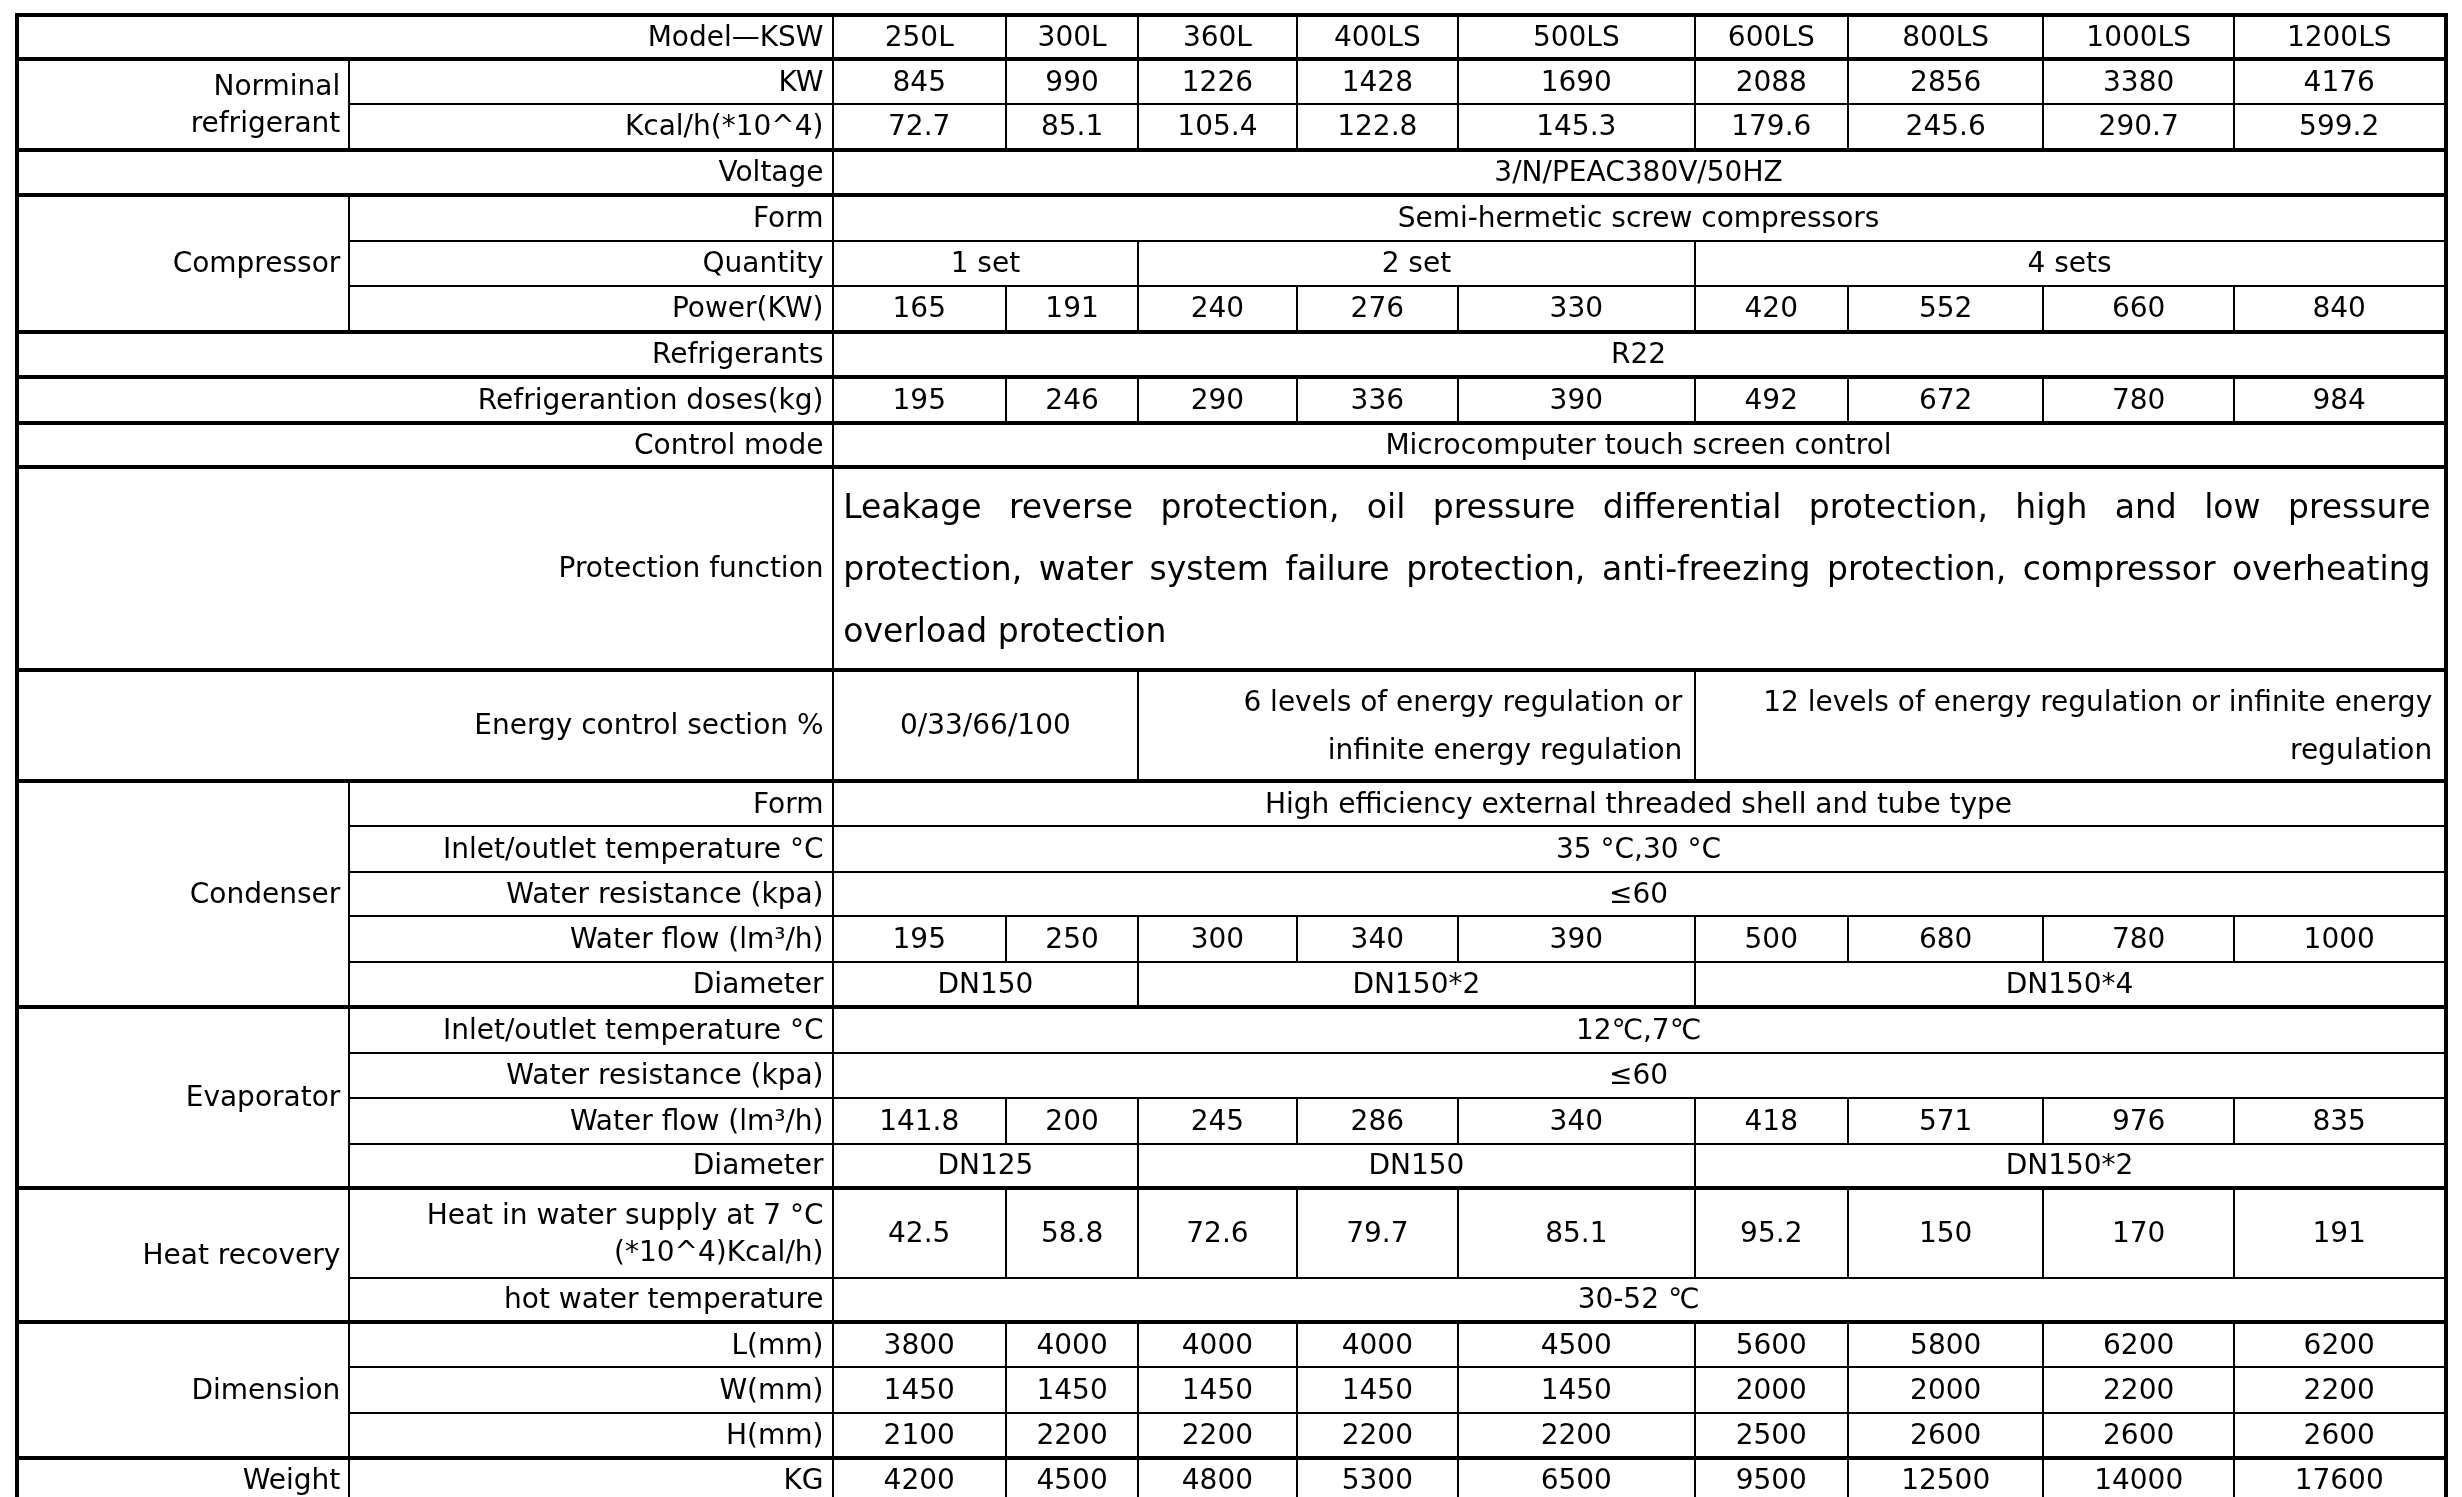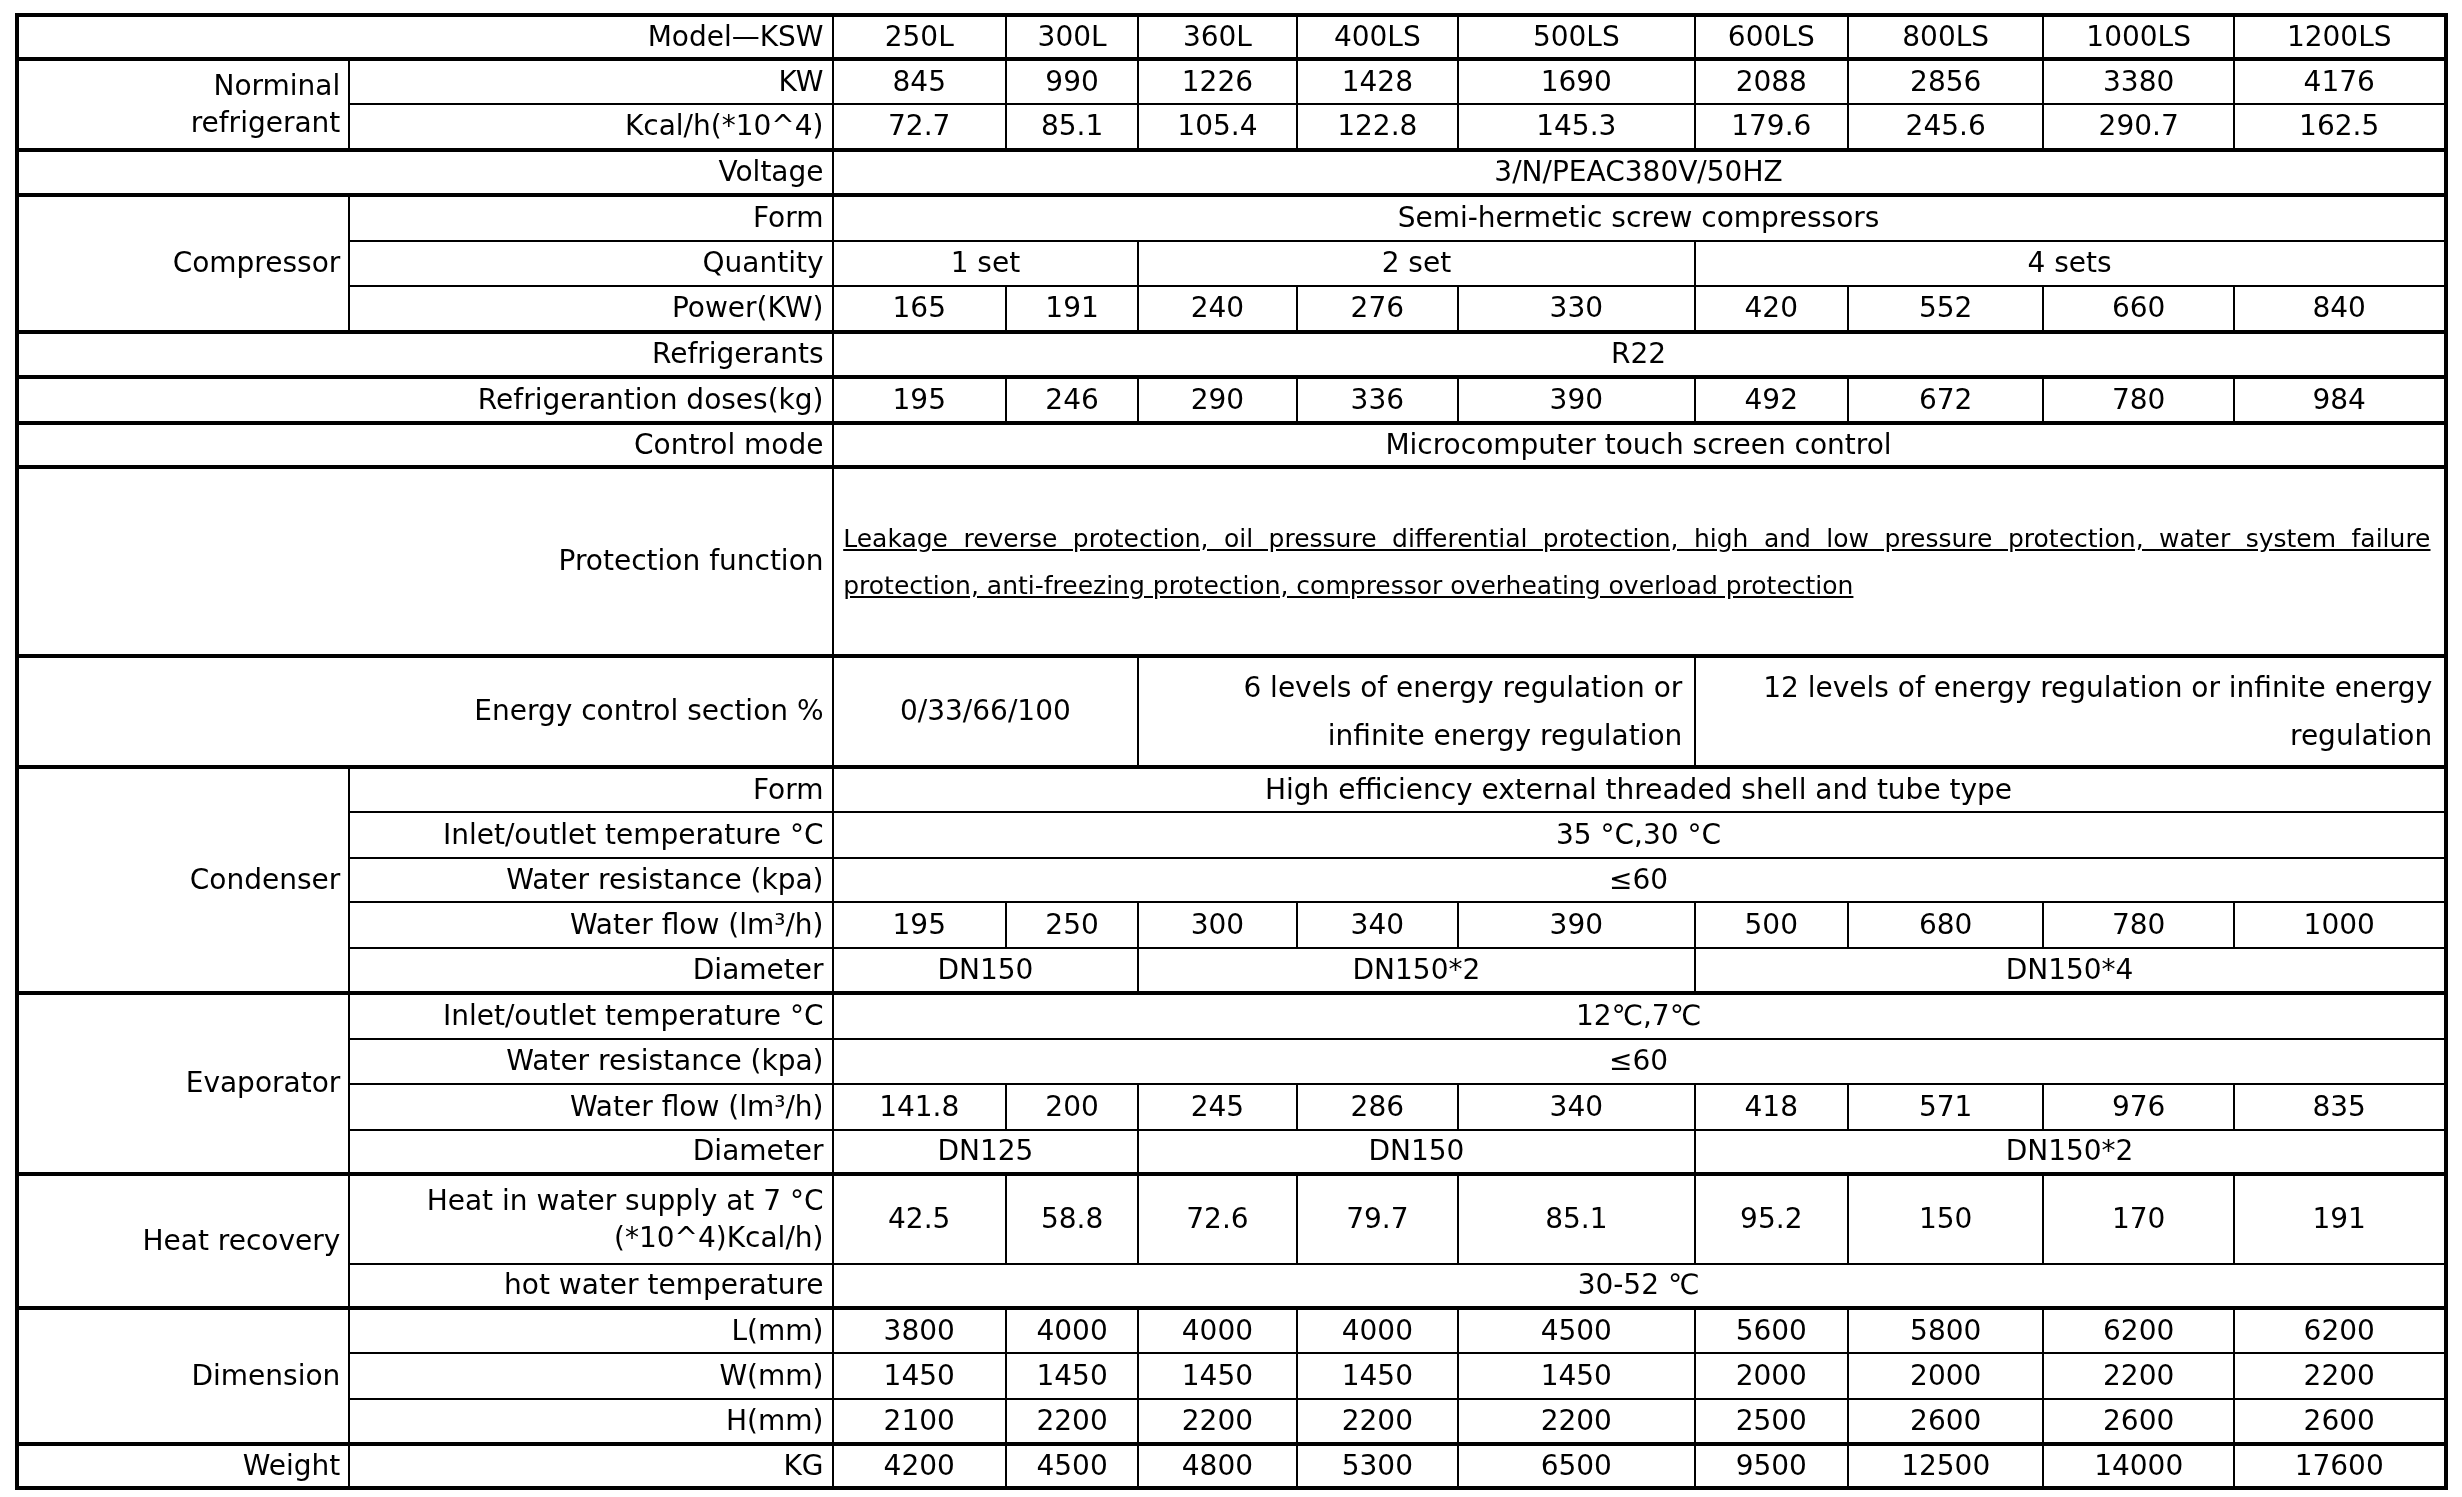--- a/index.html
+++ b/index.html
@@ -30,24 +30,23 @@
     vertical-align: middle;
     white-space: pre-line;
     overflow: hidden;
     background: #ffffff;
   }
   tr.sec > td { border-top-width: 4px; }
   td.left   { text-align: right; padding-left: 10.5px; }
   td.center { text-align: center; }
   td.just {
     text-align: justify;
-    font-size: 25px;
+    font-size: 33px;
     line-height: 1.88;
     padding: 6.5px 13px 6.5px 9.7px;
-    text-decoration: underline;
   }
   td.tall { line-height: 1.7; padding-right: 11.3px; padding-left: 19px; }
 </style>
 </head>
 <body>
 
 <div class="page">
   <table class="spec">
     <colgroup>
         <col style="width: 332px;">
@@ -92,21 +91,21 @@
         <tr style="height: 46px; padding-left: 6px;">
           <td class="left">Kcal/h(*10^4)</td>
           <td class="center">72.7</td>
           <td class="center">85.1</td>
           <td class="center">105.4</td>
           <td class="center">122.8</td>
           <td class="center">145.3</td>
           <td class="center">179.6</td>
           <td class="center">245.6</td>
           <td class="center">290.7</td>
-          <td class="center">162.5</td>
+          <td class="center">599.2</td>
         </tr>
         <tr class="sec" style="height: 45px;">
           <td colspan="2" class="left">Voltage</td>
           <td colspan="9" class="center">3/N/PEAC380V/50HZ</td>
         </tr>
         <tr class="sec" style="height: 46px;">
           <td rowspan="3" class="left">Compressor</td>
           <td class="left">Form</td>
           <td colspan="9" class="center">Semi-hermetic screw compressors</td>
         </tr>

